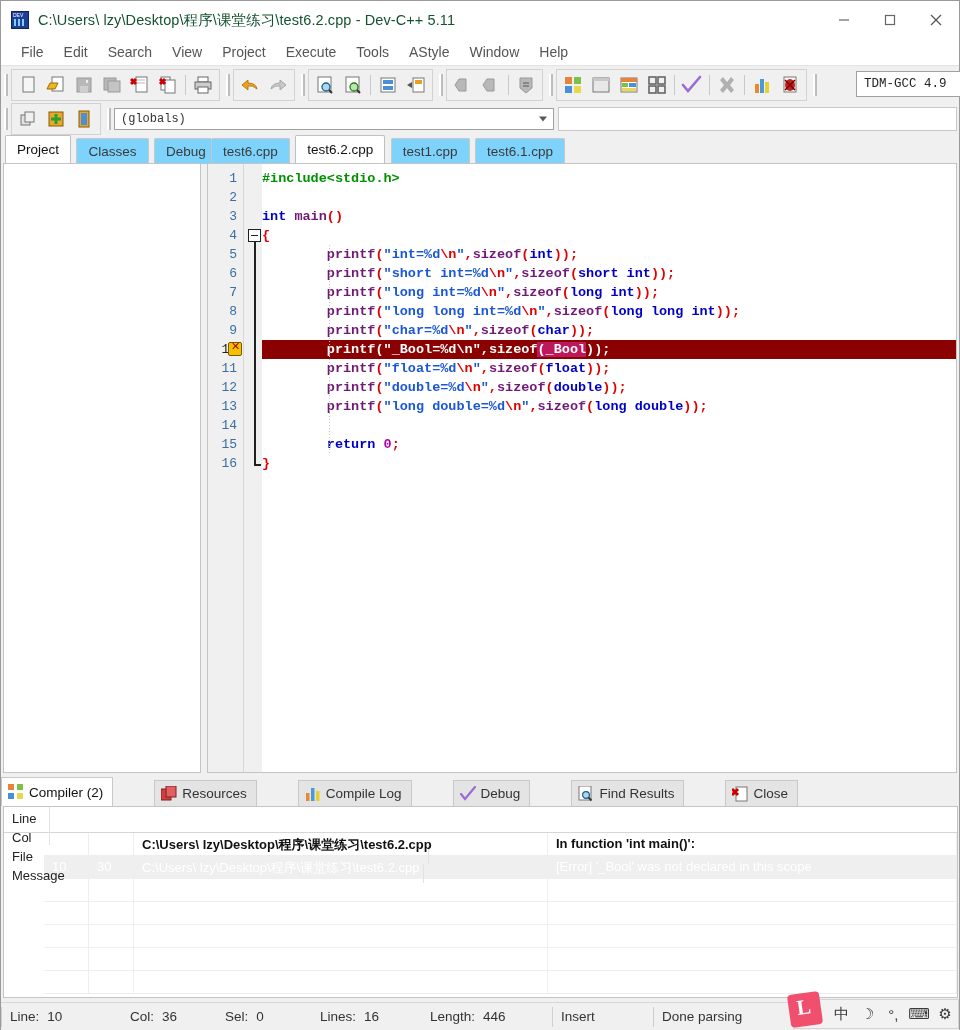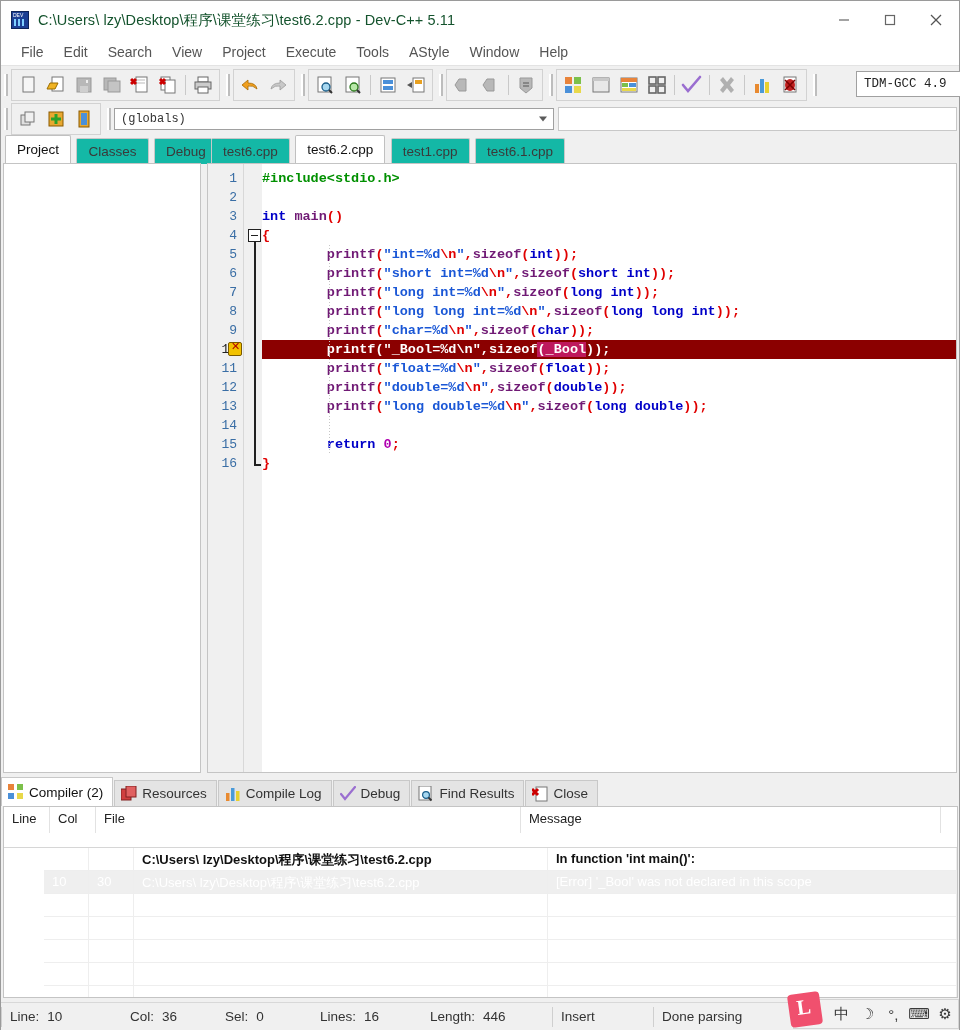--- a/index.html
+++ b/index.html
@@ -61,21 +61,21 @@
             border-top:5px solid #5a5a5a; }
   .compiler-combo { position:absolute; left:855px; top:70px; width:105px;
             height:26px; background:#ffffff; border:1px solid #a0a0a0;
             font-family:"Liberation Mono",monospace; font-size:12.5px;
             color:#222; display:flex; align-items:center; padding-left:7px;
             overflow:hidden; white-space:nowrap; }
 
   
   .tabstrip { position:absolute; top:134px; height:28px; background:#f0f0f0; }
   .tab { display:inline-flex; align-items:center; height:26px; padding:0 11px;
-         font-size:13.5px; color:#3a3a3a; background:#14b8a6;
+         font-size:13.5px; color:#3a3a3a; background:#7dd3fc;
          border:1px solid #c8c8c8; border-bottom:none; margin-right:1px;
          border-radius:2px 2px 0 0; position:relative; top:2px; }
   .tab.active { background:#ffffff; height:28px; top:0; color:#111;
          border-color:#c0c0c0; z-index:2; font-weight:normal; }
 
   
   .leftpanel { position:absolute; left:2px; top:162px; width:198px; height:610px;
                background:#ffffff; border:1px solid #c4c4c4; }
 
   
@@ -114,31 +114,31 @@
              background:#ffffff; border:1.5px solid #202020; }
   .foldbox:after { content:""; position:absolute; left:2px; top:4.5px;
              width:7px; height:1.5px; background:#202020; }
   .foldline { position:absolute; left:10px; width:1.5px; background:#202020; }
   .foldend { position:absolute; width:7px; height:1.5px; background:#202020; }
   .indentguide { position:absolute; width:1px;
              background:repeating-linear-gradient(180deg,#c6c6c6 0 1px,transparent 1px 3px); }
 
   
   .bottomtabs { position:absolute; left:0; top:775px; width:958px; height:30px;
-                background:#f0f0f0; display:flex; align-items:flex-end; }
+                background:#f0f0f0; display:flex; align-items:flex-end;gap:40px; }
   .btab { display:flex; align-items:center; height:26px; padding:0 9px 0 6px;
           font-size:13.5px; color:#333; background:#e4e4e4;
           border:1px solid #c8c8c8; border-bottom:none; margin-right:1px; }
   .btab.active { background:#ffffff; height:29px; color:#111; }
   .btab .bi { margin-right:5px; display:flex; }
 
   .msgpanel { position:absolute; left:2px; top:805px; width:955px; height:192px;
               background:#ffffff; border:1px solid #c4c4c4; overflow:hidden; }
-  .msghead { display:flex; height:41px; border-bottom:1px solid #d6d6d6;
-             background:#ffffff; font-size:13px; color:#222; }
+  .msghead { display:flex; height:26px; border-bottom:1px solid #d6d6d6;
+             background:#ffffff; font-size:13px; color:#222;flex-direction:column; }
   .msghead div { padding:4px 0 0 8px; height:26px;
                  border-right:1px solid #e2e2e2; }
   .msgrow { display:flex; height:23px; font-size:13px; color:#111;
             border-bottom:1px solid #eeeeee;margin-left:40px; }
   .msgrow.sel { background:#efefef; }
   .msgrow div { padding:3px 0 0 8px; height:23px; overflow:hidden;
                 white-space:nowrap; border-right:1px solid #eeeeee; }
   .msgrow.bold div { font-weight:bold; }
   .c-line { width:46px; } .c-col { width:46px; }
   .c-file { width:425px; } .c-msg { width:420px; }

